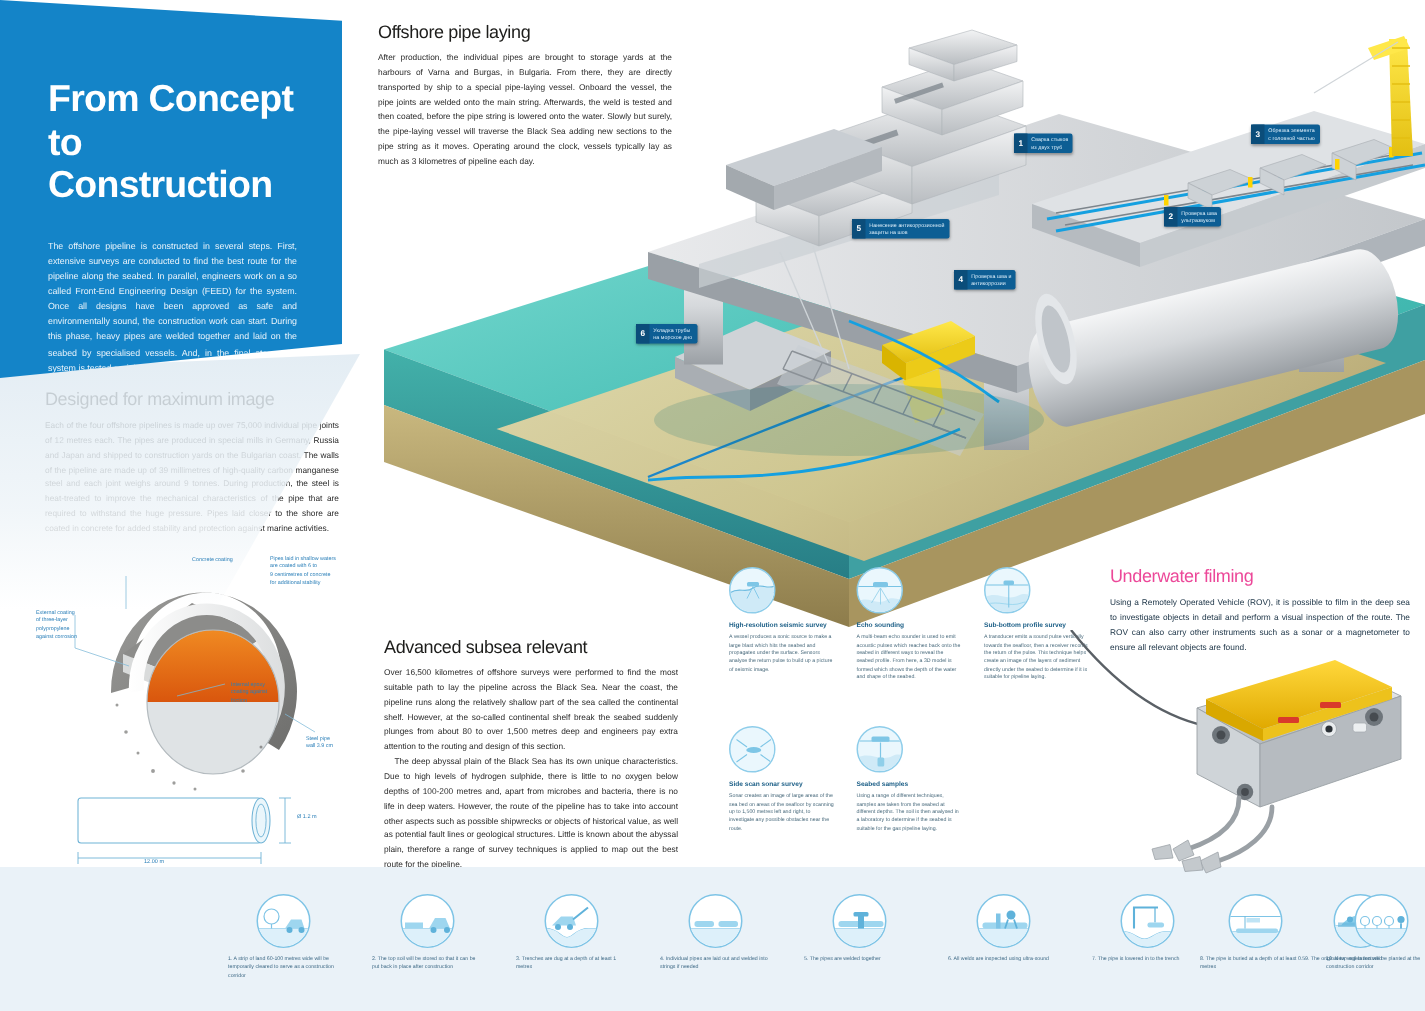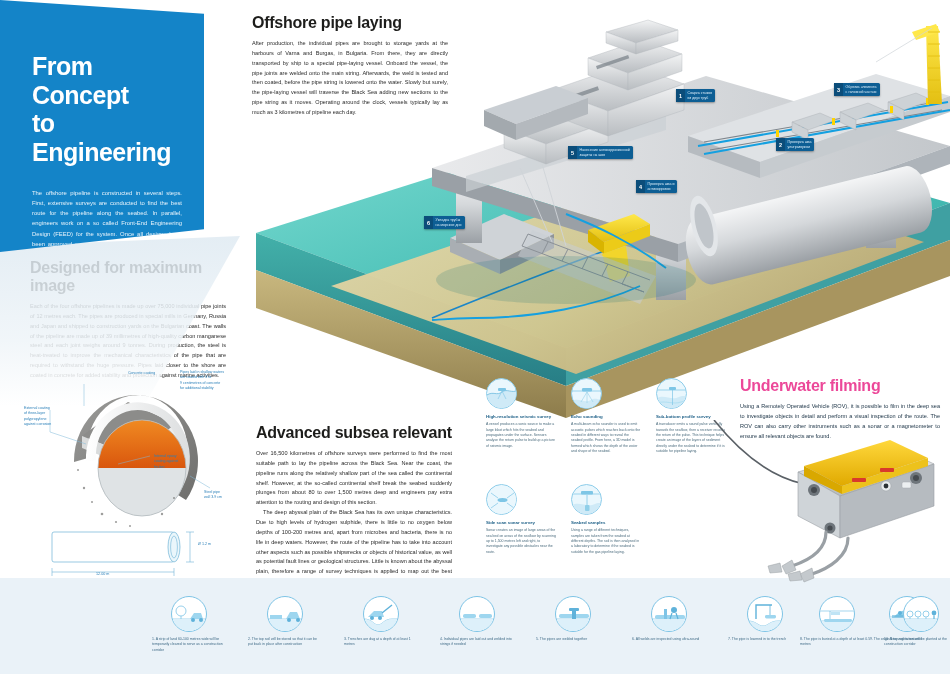--- a/index.html
+++ b/index.html
@@ -7,21 +7,21 @@
   body {
     font-family: "Liberation Sans", sans-serif;
     background: #ffffff;
     position: relative;
     color: #1d1d1b;
   }
   .page { position: absolute; inset: 0; width: 950px; height: 674px; overflow: hidden; }
 
   
   .hero {
-    position: absolute; left: 0; top: 0; width: 204px; height: 252px;
+    position: absolute; left: 0; top: 0; width: 228px; height: 252px;
     background: #1484c8;
     clip-path: polygon(0 0, 100% 5.5%, 100% 91%, 0 100%);
     z-index: 5;
   }
   .hero-inner { padding: 26px 22px 0 32px; }
   .hero h1 {
     color: #fff; font-size: 25px; line-height: 1.14; font-weight: bold;
     letter-spacing: -0.5px; margin-top: 26px;
   }
   .hero p {
@@ -31,21 +31,21 @@
   .hero-wedge {
     position: absolute; left: 0; top: 236px; width: 240px; height: 170px;
     background: linear-gradient(180deg,#dfeaf2 0%, #eef4f8 60%, #ffffff 100%);
     clip-path: polygon(0 6%, 100% 0, 60% 100%, 0 100%);
     opacity: .85; z-index: 1;
   }
 
   
   .block { position: absolute; }
   .block h2 {
-    font-size: 16px; font-weight: bold; letter-spacing: -0.25px;
+    font-size: 12px; font-weight: normal; letter-spacing: -0.25px;
     color: #1d1d1b; margin-bottom: 7px;
   }
   .block h2.blue { color: #ec4899; }
   .block p {
     font-size: 5.55px; line-height: 1.78; text-align: justify; color: #2b2b2b;
   }
   .block p + p { text-indent: 7px; margin-top: 0; }
 
   #blk-offshore { left: 252px; top: 14px; width: 196px; }
   #blk-safety   { left: 30px;  top: 259px; width: 196px; }
@@ -328,21 +328,21 @@
   <div class="callout" style="left:424px; top:216px;">
     <span class="num">6</span>
     <span class="txt">Укладка трубы
 на морское дно</span>
   </div>
 
   <div class="hero">
     <div class="hero-inner">
       <h1>
         <span>From Concept</span><br>
-        <span>to Engineering</span>
+        <span>to Construction</span>
       </h1>
       <p>The offshore pipeline is constructed in several steps. First, extensive surveys are conducted to find the best route for the pipeline along the seabed. In parallel, engineers work on a so called Front-End Engineering Design (FEED) for the system. Once all designs have been approved as safe and environmentally sound, the construction work can start. During this phase, heavy pipes are welded together and laid on the seabed by specialised vessels. And, in the final stage, the system is tested and the first gas can be transported!</p>
     </div>
   </div>
 
   <div class="block" id="blk-offshore">
     <h2>Offshore pipe laying</h2>
     <p>After production, the individual pipes are brought to storage yards at the harbours of Varna and Burgas, in Bulgaria. From there, they are directly transported by ship to a special pipe-laying vessel. Onboard the vessel, the pipe joints are welded onto the main string. Afterwards, the weld is tested and then coated, before the pipe string is lowered onto the water. Slowly but surely, the pipe-laying vessel will traverse the Black Sea adding new sections to the pipe string as it moves. Operating around the clock, vessels typically lay as much as 3 kilometres of pipeline each day.</p>
   </div>
 

